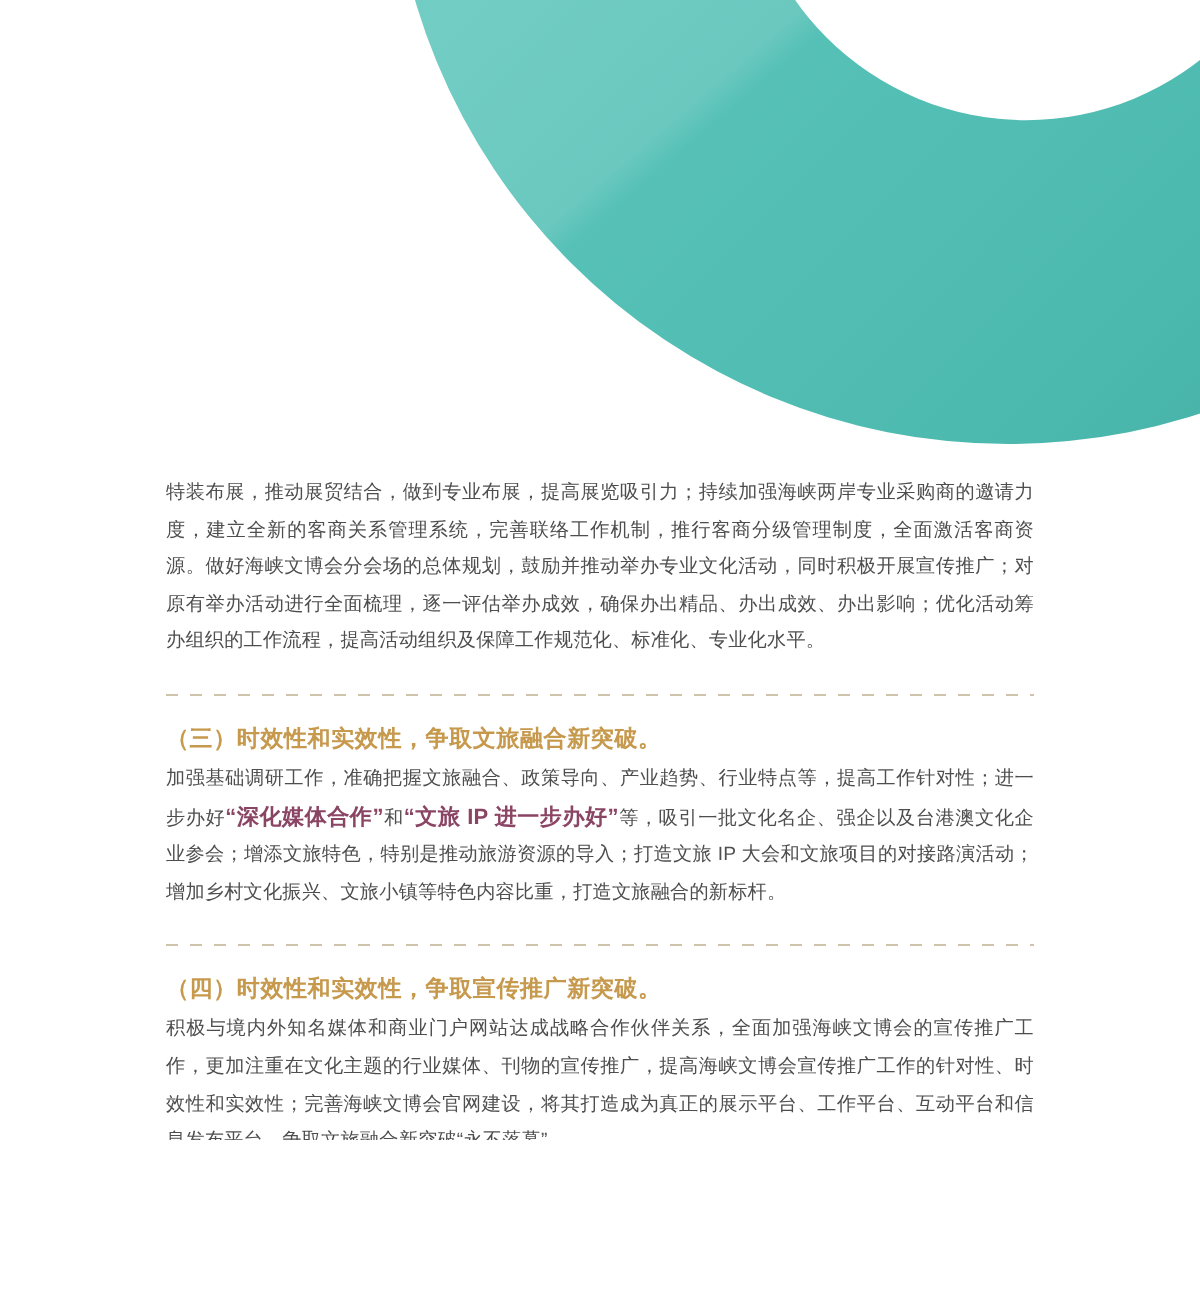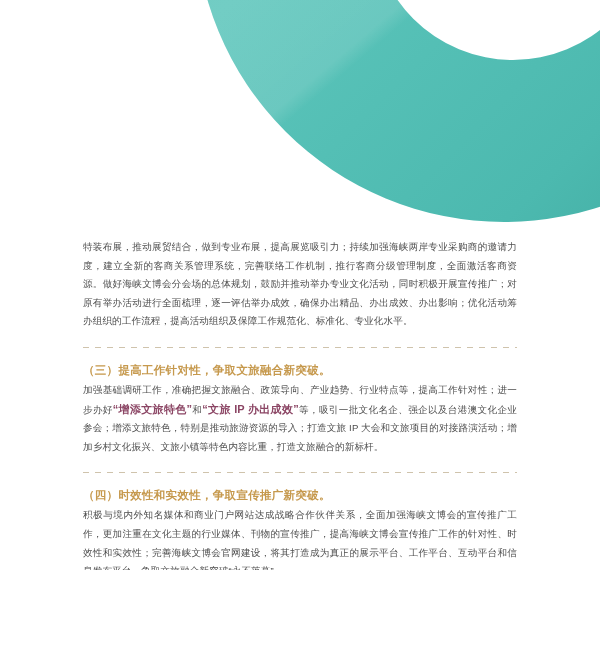--- a/index.html
+++ b/index.html
@@ -88,23 +88,23 @@
     <path fill-rule="evenodd" fill="url(#ringShine)" d="M195 -87 A309 309 0 1 0 813 -87 A309 309 0 1 0 195 -87 Z
              M372 -81 A141 141 0 1 0 654 -81 A141 141 0 1 0 372 -81 Z"></path>
   </svg>
 
   <div class="content">
 
     <p class="body-par">特装布展，推动展贸结合，做到专业布展，提高展览吸引力；持续加强海峡两岸专业采购商的邀请力度，建立全新的客商关系管理系统，完善联络工作机制，推行客商分级管理制度，全面激活客商资源。做好海峡文博会分会场的总体规划，鼓励并推动举办专业文化活动，同时积极开展宣传推广；对原有举办活动进行全面梳理，逐一评估举办成效，确保办出精品、办出成效、办出影响；优化活动筹办组织的工作流程，提高活动组织及保障工作规范化、标准化、专业化水平。</p>
 
     <div class="divider"></div>
 
-    <h3 class="sec-heading">（三）提高工作针对性，争取文旅融合新突破。</h3>
+    <h3 class="sec-heading">（三）时效性和实效性，争取文旅融合新突破。</h3>
 
-    <p class="body-par"><span>加强基础调研工作，准确把握文旅融合、政策导向、产业趋势、行业特点等，提高工作针对性；进一步办好</span><span class="hl">“增添文旅特色”</span><span>和</span><span class="hl">“文旅 IP 办出成效”</span><span>等，吸引一批文化名企、强企以及台港澳文化企业参会；增添文旅特色，特别是推动旅游资源的导入；打造文旅 IP 大会和文旅项目的对接路演活动；增加乡村文化振兴、文旅小镇等特色内容比重，打造文旅融合的新标杆。</span></p>
+    <p class="body-par"><span>加强基础调研工作，准确把握文旅融合、政策导向、产业趋势、行业特点等，提高工作针对性；进一步办好</span><span class="hl">“深化媒体合作”</span><span>和</span><span class="hl">“文旅 IP 进一步办好”</span><span>等，吸引一批文化名企、强企以及台港澳文化企业参会；增添文旅特色，特别是推动旅游资源的导入；打造文旅 IP 大会和文旅项目的对接路演活动；增加乡村文化振兴、文旅小镇等特色内容比重，打造文旅融合的新标杆。</span></p>
 
     <div class="divider"></div>
 
     <h3 class="sec-heading">（四）时效性和实效性，争取宣传推广新突破。</h3>
 
     <p class="body-par">积极与境内外知名媒体和商业门户网站达成战略合作伙伴关系，全面加强海峡文博会的宣传推广工作，更加注重在文化主题的行业媒体、刊物的宣传推广，提高海峡文博会宣传推广工作的针对性、时效性和实效性；完善海峡文博会官网建设，将其打造成为真正的展示平台、工作平台、互动平台和信息发布平台，争取文旅融合新突破“永不落幕”。</p>
 
   </div>
 </div>
 

